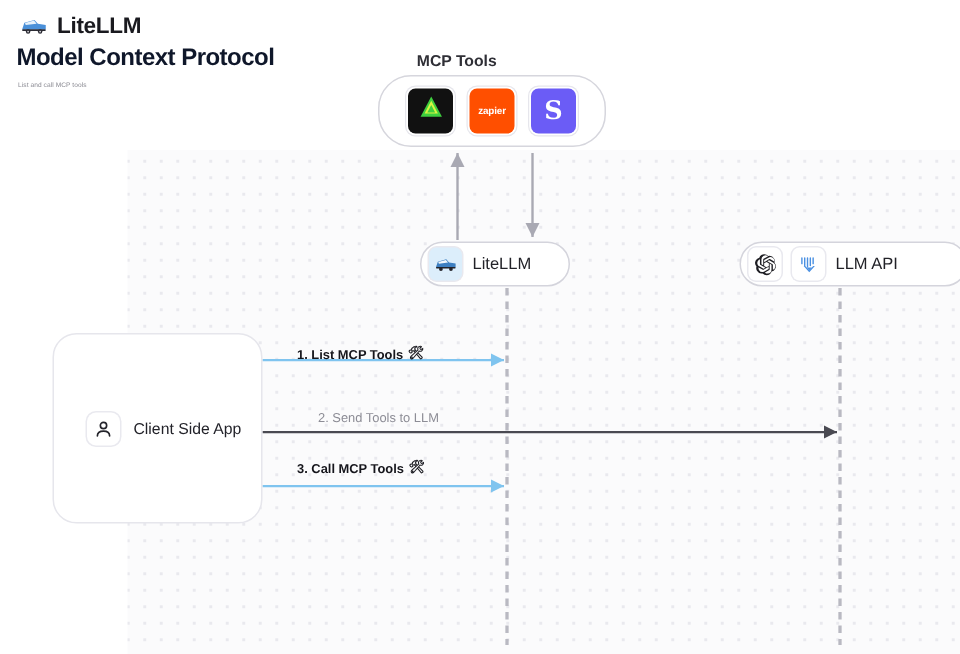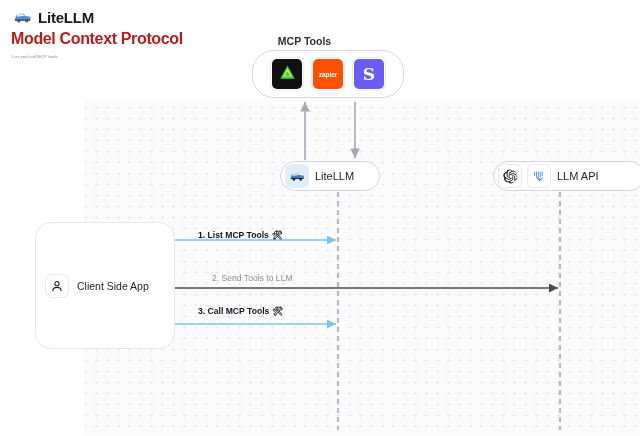--- a/index.html
+++ b/index.html
@@ -38,21 +38,21 @@
     font-size: 15px;
     font-weight: 600;
     color: #1a1a1f;
     letter-spacing: -0.2px;
   }
   .page-title {
     position: absolute;
     left: 11px; top: 30px;
     font-size: 16px;
     font-weight: 700;
-    color: #b91c1c;
+    color: #0f172a;
     letter-spacing: -0.35px;
   }
   .page-subtitle {
     position: absolute;
     left: 12px; top: 54px;
     font-size: 4.4px;
     color: #8b8b93;
     letter-spacing: 0.05px;
   }
 
@@ -188,21 +188,21 @@
     position: absolute;
     left: 35px; top: 222px;
     width: 140px; height: 127px;
     box-sizing: border-box;
     border: 1.2px solid #e6e6ec;
     border-radius: 16px;
     background: #ffffff;
     display: flex;
     align-items: center;
     gap: 9px;
-    padding-left: 10px;
+    padding-left: 22px;
   }
   .client-icon {
     width: 22px; height: 22px;
     border-radius: 6px;
     background: #ffffff;
     box-shadow: 0 0 0 1px #e9e9ef;
     display: flex;
     align-items: center;
     justify-content: center;
     flex: 0 0 auto;

